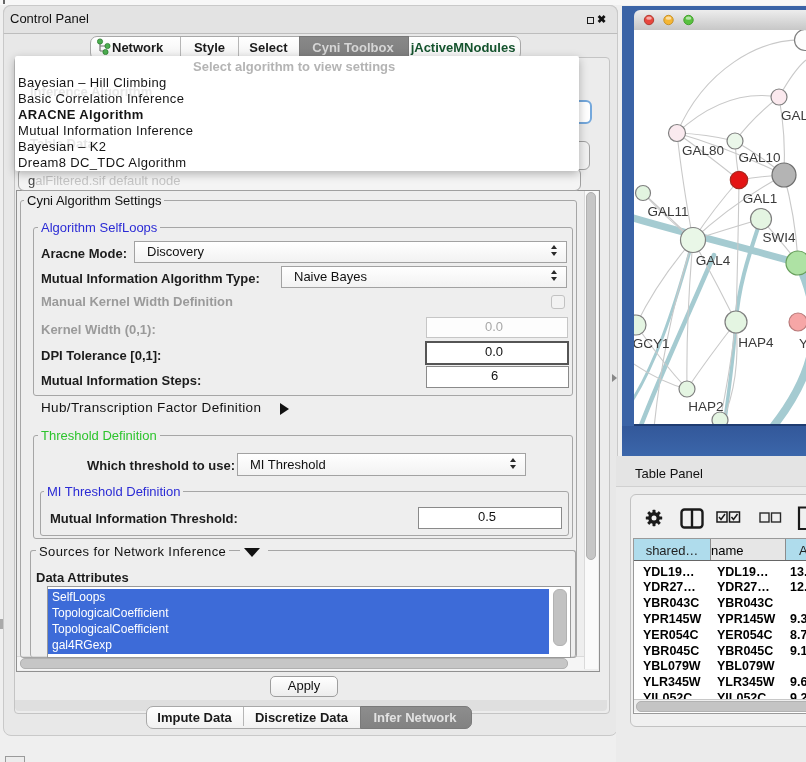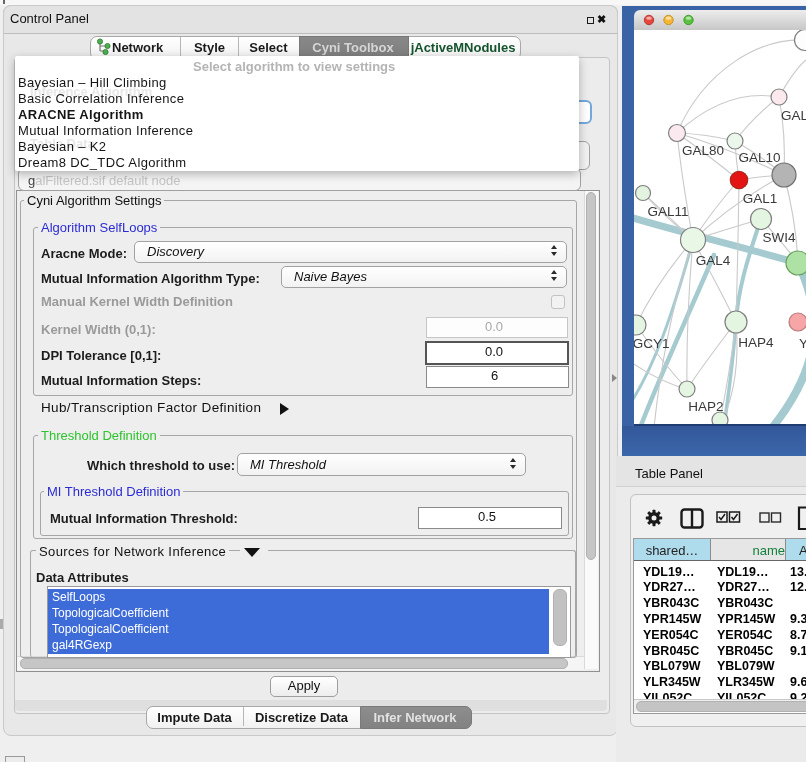--- a/index.html
+++ b/index.html
@@ -3,21 +3,21 @@
 <meta charset="utf-8">
 <style>
 html,body{margin:0;padding:0;}
 body{width:806px;height:762px;position:relative;overflow:hidden;background:#efefef;
  font-family:"Liberation Sans",sans-serif;-webkit-font-smoothing:antialiased;}
 .abs{position:absolute;}
 .b{font-weight:bold;}
 .lbl{position:absolute;font-size:13px;font-weight:bold;color:#1c1c1c;white-space:nowrap;}
 .glbl{position:absolute;font-size:13px;font-weight:bold;color:#9a9a9a;white-space:nowrap;}
 .combo{position:absolute;background:linear-gradient(#ffffff,#f2f2f2);border:1px solid #a2a2a2;
- border-radius:5px;font-size:13px;color:#111;font-style:italic;}
+ border-radius:0;font-size:13px;color:#111;}
 .combo .t{position:absolute;left:12px;top:2px;white-space:nowrap;}
 .spin{position:absolute;right:7px;top:3px;width:8px;display:block;}
 .spin .u{display:block;width:0;height:0;border-left:3.2px solid transparent;border-right:3.2px solid transparent;border-bottom:4.2px solid #2a2a2a;margin-bottom:2.6px;}
 .spin .d{display:block;width:0;height:0;border-left:3.2px solid transparent;border-right:3.2px solid transparent;border-top:4.2px solid #2a2a2a;}
 .field{position:absolute;background:#fff;font-size:13px;text-align:center;white-space:nowrap;}
 .grp{position:absolute;border:1px solid #a6a6a6;border-radius:3px;}
 .grplbl{position:absolute;font-size:13px;background:#eeeeee;padding:0 3px;white-space:nowrap;}
 .pitem{position:absolute;left:18px;font-size:13px;letter-spacing:0.35px;color:#151515;white-space:nowrap;}
 </style>
 </head>
@@ -280,21 +280,21 @@
 <svg class="abs" style="left:797px;top:506px;" width="18" height="25" viewBox="0 0 18 25">
  <path d="M2,1.5 L11,1.5 L16,6.5 L16,23 L2,23 Z" fill="none" stroke="#1a1a1a" stroke-width="2.2"></path>
 </svg>
 
 <div class="abs" style="left:633px;top:538px;width:173px;height:174px;background:#fff;border:1px solid #9a9a9a;border-right:none;"></div>
 <div class="abs" style="left:634px;top:539px;width:76px;height:22px;background:#afdcec;border-right:1px solid #8c8c8c;"></div>
 <div class="abs" style="left:711px;top:539px;width:74px;height:22px;background:#e6e6e6;border-right:1px solid #8c8c8c;"></div>
 <div class="abs" style="left:786px;top:539px;width:20px;height:22px;background:#afdcec;"></div>
 <div class="abs" style="left:634px;top:560px;width:172px;height:1px;background:#666;"></div>
 <div class="abs" style="left:634px;top:543px;width:76px;text-align:center;font-size:13px;color:#222;">shared…</div>
-<div class="abs" style="left:711px;top:543px;width:74px;text-align:right;font-size:13px;color:#15803d;">name</div>
+<div class="abs" style="left:711px;top:543px;width:74px;text-align:left;font-size:13px;color:#000000;">name</div>
 <div class="abs" style="left:799px;top:543px;font-size:13px;color:#222;">A</div>
 <div class="abs" style="left:633px;top:562px;width:173px;height:137px;overflow:hidden;font-size:12.5px;color:#000;font-weight:bold;">
  <div style="position:absolute;left:10px;top:2.5px;">YDL19…</div>
     <div style="position:absolute;left:84px;top:2.5px;">YDL19…</div>
     <div style="position:absolute;left:157px;top:2.5px;">13.1</div>
  <div style="position:absolute;left:10px;top:18.3px;">YDR27…</div>
     <div style="position:absolute;left:84px;top:18.3px;">YDR27…</div>
     <div style="position:absolute;left:157px;top:18.3px;">12.4</div>
  <div style="position:absolute;left:10px;top:34.1px;">YBR043C</div>
     <div style="position:absolute;left:84px;top:34.1px;">YBR043C</div>

